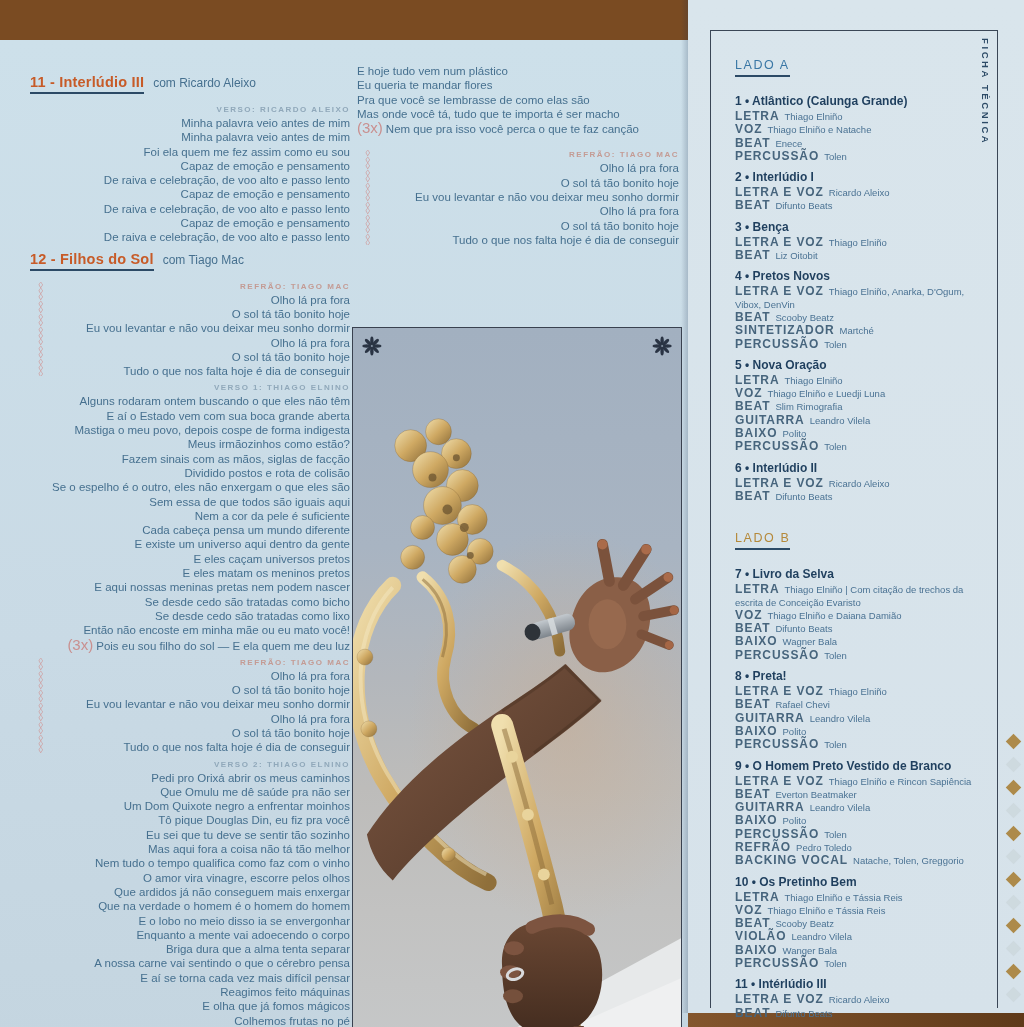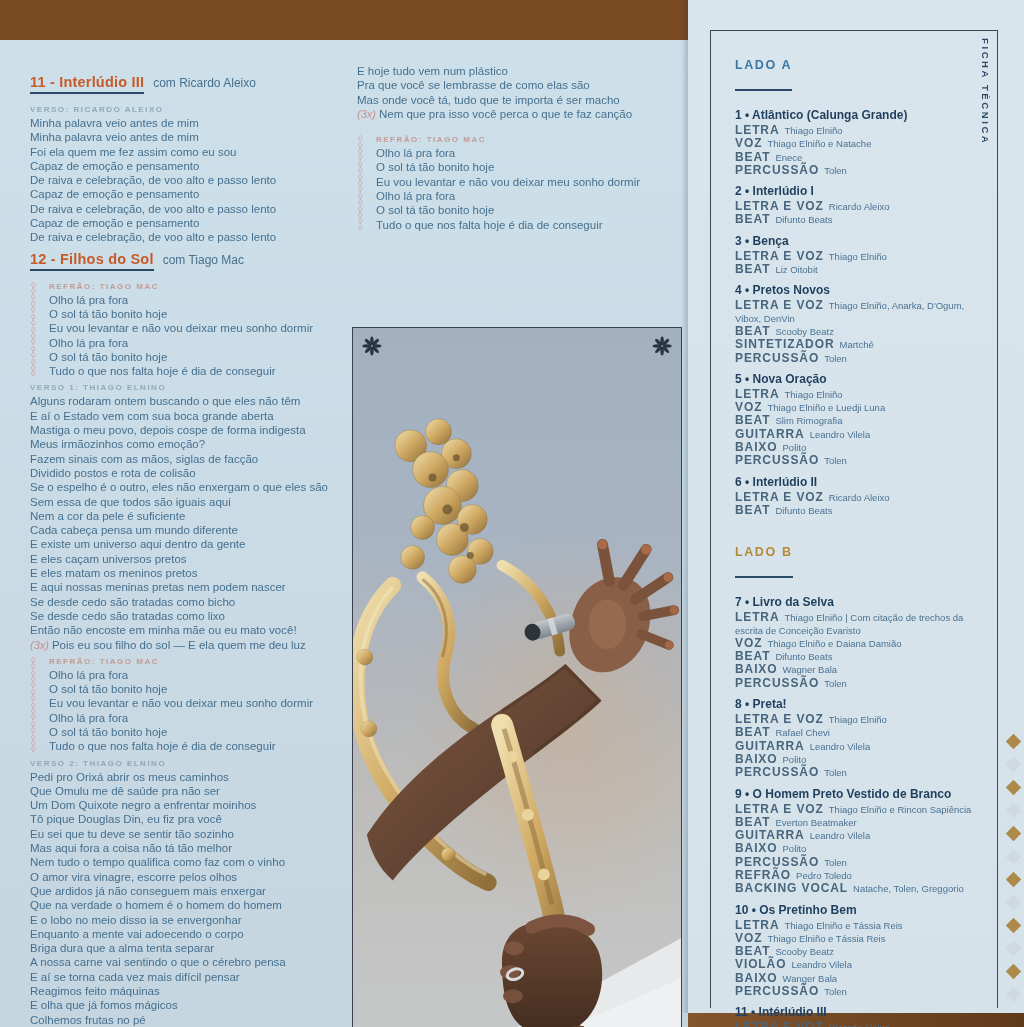--- a/index.html
+++ b/index.html
@@ -26,41 +26,41 @@
   .col-1{left:30px;top:28px;width:320px;}
   .col-2{left:357px;top:24px;width:322px;}
   .song-title{margin:5px 0 9px;}
   .song-title .num-title{color:var(--orange);font-weight:bold;font-size:14.5px;letter-spacing:.2px;
     border-bottom:2px solid #2c4a66;padding-bottom:2px;display:inline-block;}
   .song-title .feat{color:var(--lyric);font-size:12px;margin-left:9px;}
   .sec-label{font-size:8px;letter-spacing:1.5px;line-height:13px;font-weight:bold;color:var(--verso);
     text-transform:uppercase;margin-top:3px;}
   .section.refrain .sec-label{color:#c49b94;}
   .line{font-size:11.5px;line-height:14.3px;color:var(--lyric);white-space:nowrap;}
-  .line .rep{color:var(--pink);font-size:11px;margin-right:3px;font-style:italic;}
-  .section{position:relative;}
+  .line .rep{color:var(--pink);font-size:15px;margin-right:3px;}
+  .section{position:relative;text-align:right;}
   .section.refrain{padding-left:19px;margin-bottom:2px;}
   .chain{position:absolute;left:1px;top:2px;bottom:2px;width:12px;overflow:hidden;color:#d09a9a;
     font-size:9px;line-height:6.4px;white-space:pre;}
   .block-lines{margin-bottom:12px;}
 
   
   .photo{position:absolute;left:352px;top:287px;width:330px;height:731px;
     border:1px solid #39414f;
     background:linear-gradient(180deg,#a2b0c0 0%,#a8b4c2 30%,#b3b7bc 48%,#bdbcba 63%,#c2c2c1 80%,#c6c8c9 100%);
     overflow:hidden;z-index:3;}
   .photo-art{position:absolute;inset:0;width:100%;height:100%;}
 
   
   .frame{position:absolute;left:22px;top:30px;width:288px;height:978px;
     border:1.3px solid var(--frame-line);border-bottom:none;padding:11px 14px 0 24px;}
   .vertical-label{position:absolute;top:7px;right:6px;writing-mode:vertical-rl;
     font-size:9.5px;letter-spacing:2.6px;color:#2c4a66;font-weight:bold;}
-  .lado-header{display:inline-block;font-size:12.5px;font-weight:bold;letter-spacing:1.6px;
-    padding-bottom:17px;border-bottom:2.5px solid #2c4a66;margin:16px 0 10px;}
+  .lado-header{display:inline-block;font-size:12.5px;font-weight:normal;letter-spacing:1.6px;
+    padding-bottom:3px;border-bottom:2.5px solid #2c4a66;margin:16px 0 10px;}
   .lado-a .lado-header{color:var(--lado-a);}
   .lado-b .lado-header{color:var(--lado-b);}
   .lado-b{margin-top:12px;}
   .track-title{font-size:12px;line-height:14px;font-weight:bold;color:#1f3f5e;margin:7px 0 2px;}
   .credit{font-size:9.5px;line-height:12.3px;color:#4a7293;width:248px;}
   .credit .role{font-size:12px;letter-spacing:.9px;font-weight:bold;color:#47657d;margin-right:5px;}
   .diamonds{position:absolute;right:5px;top:736px;display:flex;flex-direction:column;gap:12px;align-items:center;}
   .dia{width:11px;height:11px;transform:rotate(45deg);}
   .dia.gold{background:var(--gold);}
   .dia.pale{background:#cdd8dd;opacity:.85;}
@@ -124,21 +124,21 @@
           <div class="line">Eu vou levantar e não vou deixar meu sonho dormir</div>
           <div class="line">Olho lá pra fora</div>
           <div class="line">O sol tá tão bonito hoje</div>
           <div class="line">Tudo o que nos falta hoje é dia de conseguir</div>
         </div>
         <div class="section">
           <div class="sec-label">VERSO 1: THIAGO ELNINO</div>
           <div class="line">Alguns rodaram ontem buscando o que eles não têm</div>
           <div class="line">E aí o Estado vem com sua boca grande aberta</div>
           <div class="line">Mastiga o meu povo, depois cospe de forma indigesta</div>
-          <div class="line">Meus irmãozinhos como emoção?</div>
+          <div class="line">Meus irmãozinhos como estão?</div>
           <div class="line">Fazem sinais com as mãos, siglas de facção</div>
           <div class="line">Dividido postos e rota de colisão</div>
           <div class="line">Se o espelho é o outro, eles não enxergam o que eles são</div>
           <div class="line">Sem essa de que todos são iguais aqui</div>
           <div class="line">Nem a cor da pele é suficiente</div>
           <div class="line">Cada cabeça pensa um mundo diferente</div>
           <div class="line">E existe um universo aqui dentro da gente</div>
           <div class="line">E eles caçam universos pretos</div>
           <div class="line">E eles matam os meninos pretos</div>
           <div class="line">E aqui nossas meninas pretas nem podem nascer</div>
@@ -204,20 +204,21 @@
           <div class="line">A nossa carne vai sentindo o que o cérebro pensa</div>
           <div class="line">E aí se torna cada vez mais difícil pensar</div>
           <div class="line">Reagimos feito máquinas</div>
           <div class="line">E olha que já fomos mágicos</div>
           <div class="line">Colhemos frutas no pé</div>
         </div>
       </div>
     <div class="col col-2" id="col-mid">
         <div class="block-lines">
           <div class="line">E hoje tudo vem num plástico</div>
+          <div class="line">Eu queria te mandar flores</div>
           <div class="line">Pra que você se lembrasse de como elas são</div>
           <div class="line">Mas onde você tá, tudo que te importa é ser macho</div>
           <div class="line"><span class="rep">(3x)</span>Nem que pra isso você perca o que te faz canção</div>
         </div>
         <div class="section refrain">
           <div class="chain">◊
 ◊
 ◊
 ◊
 ◊

